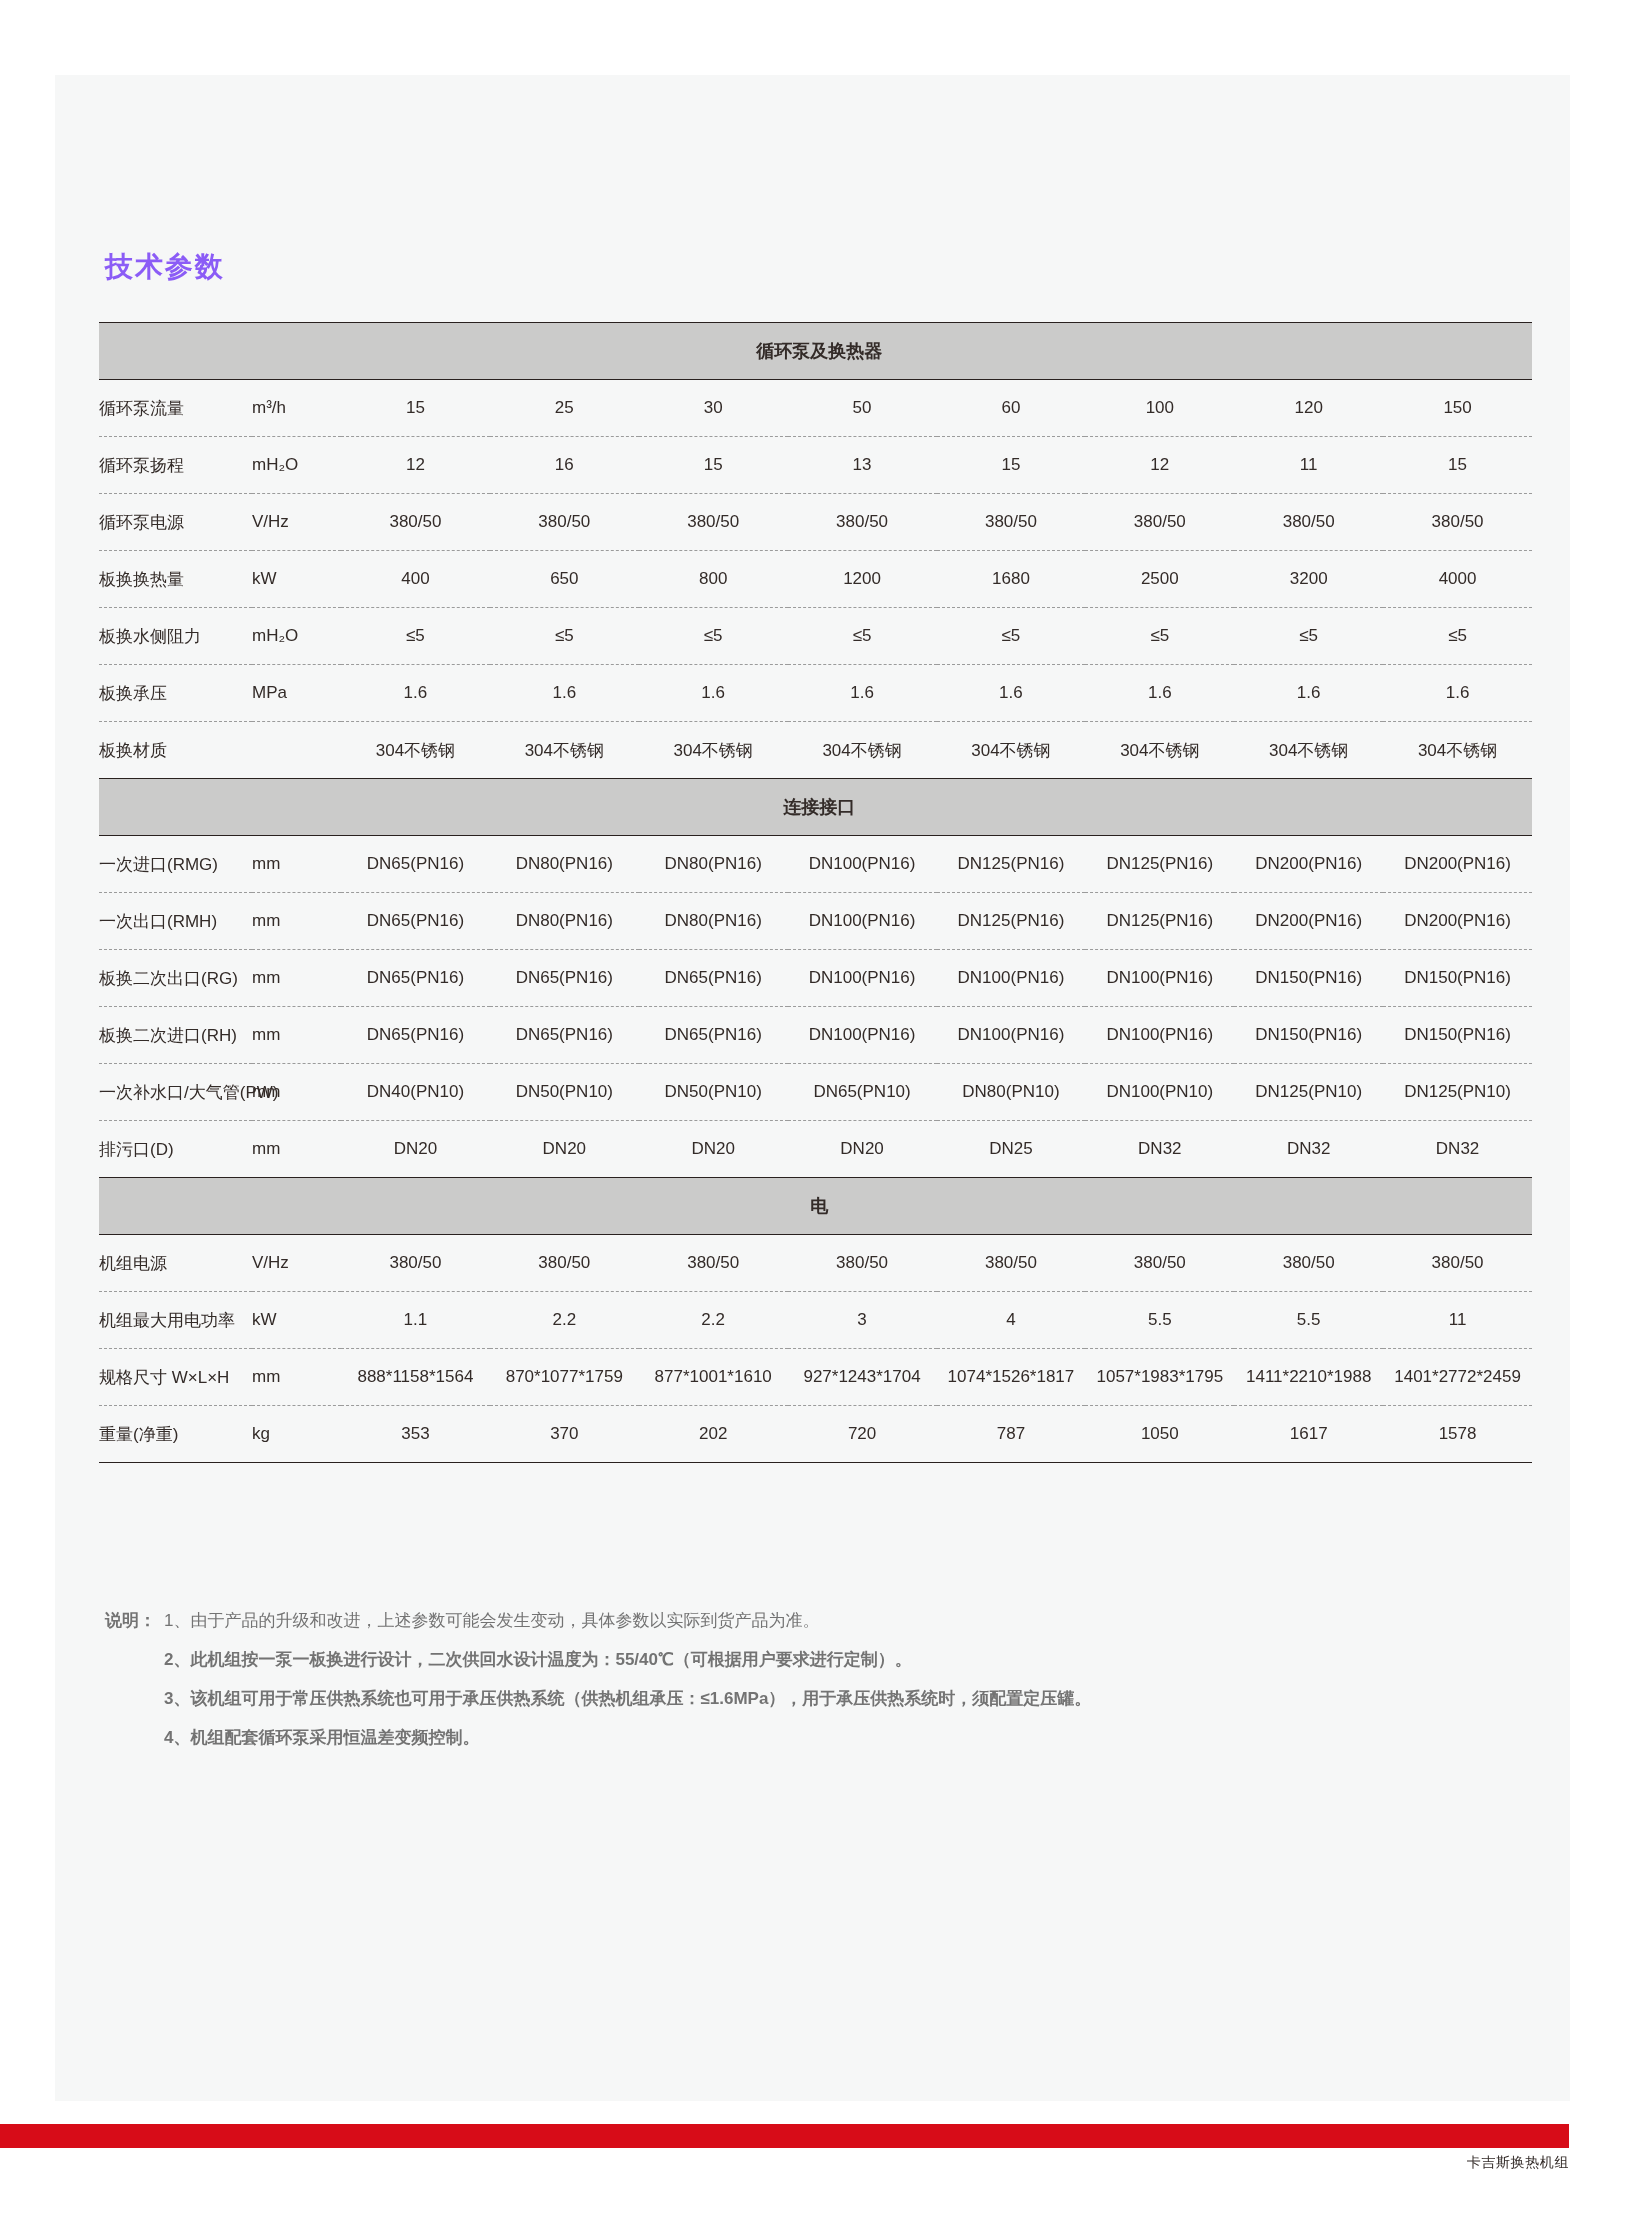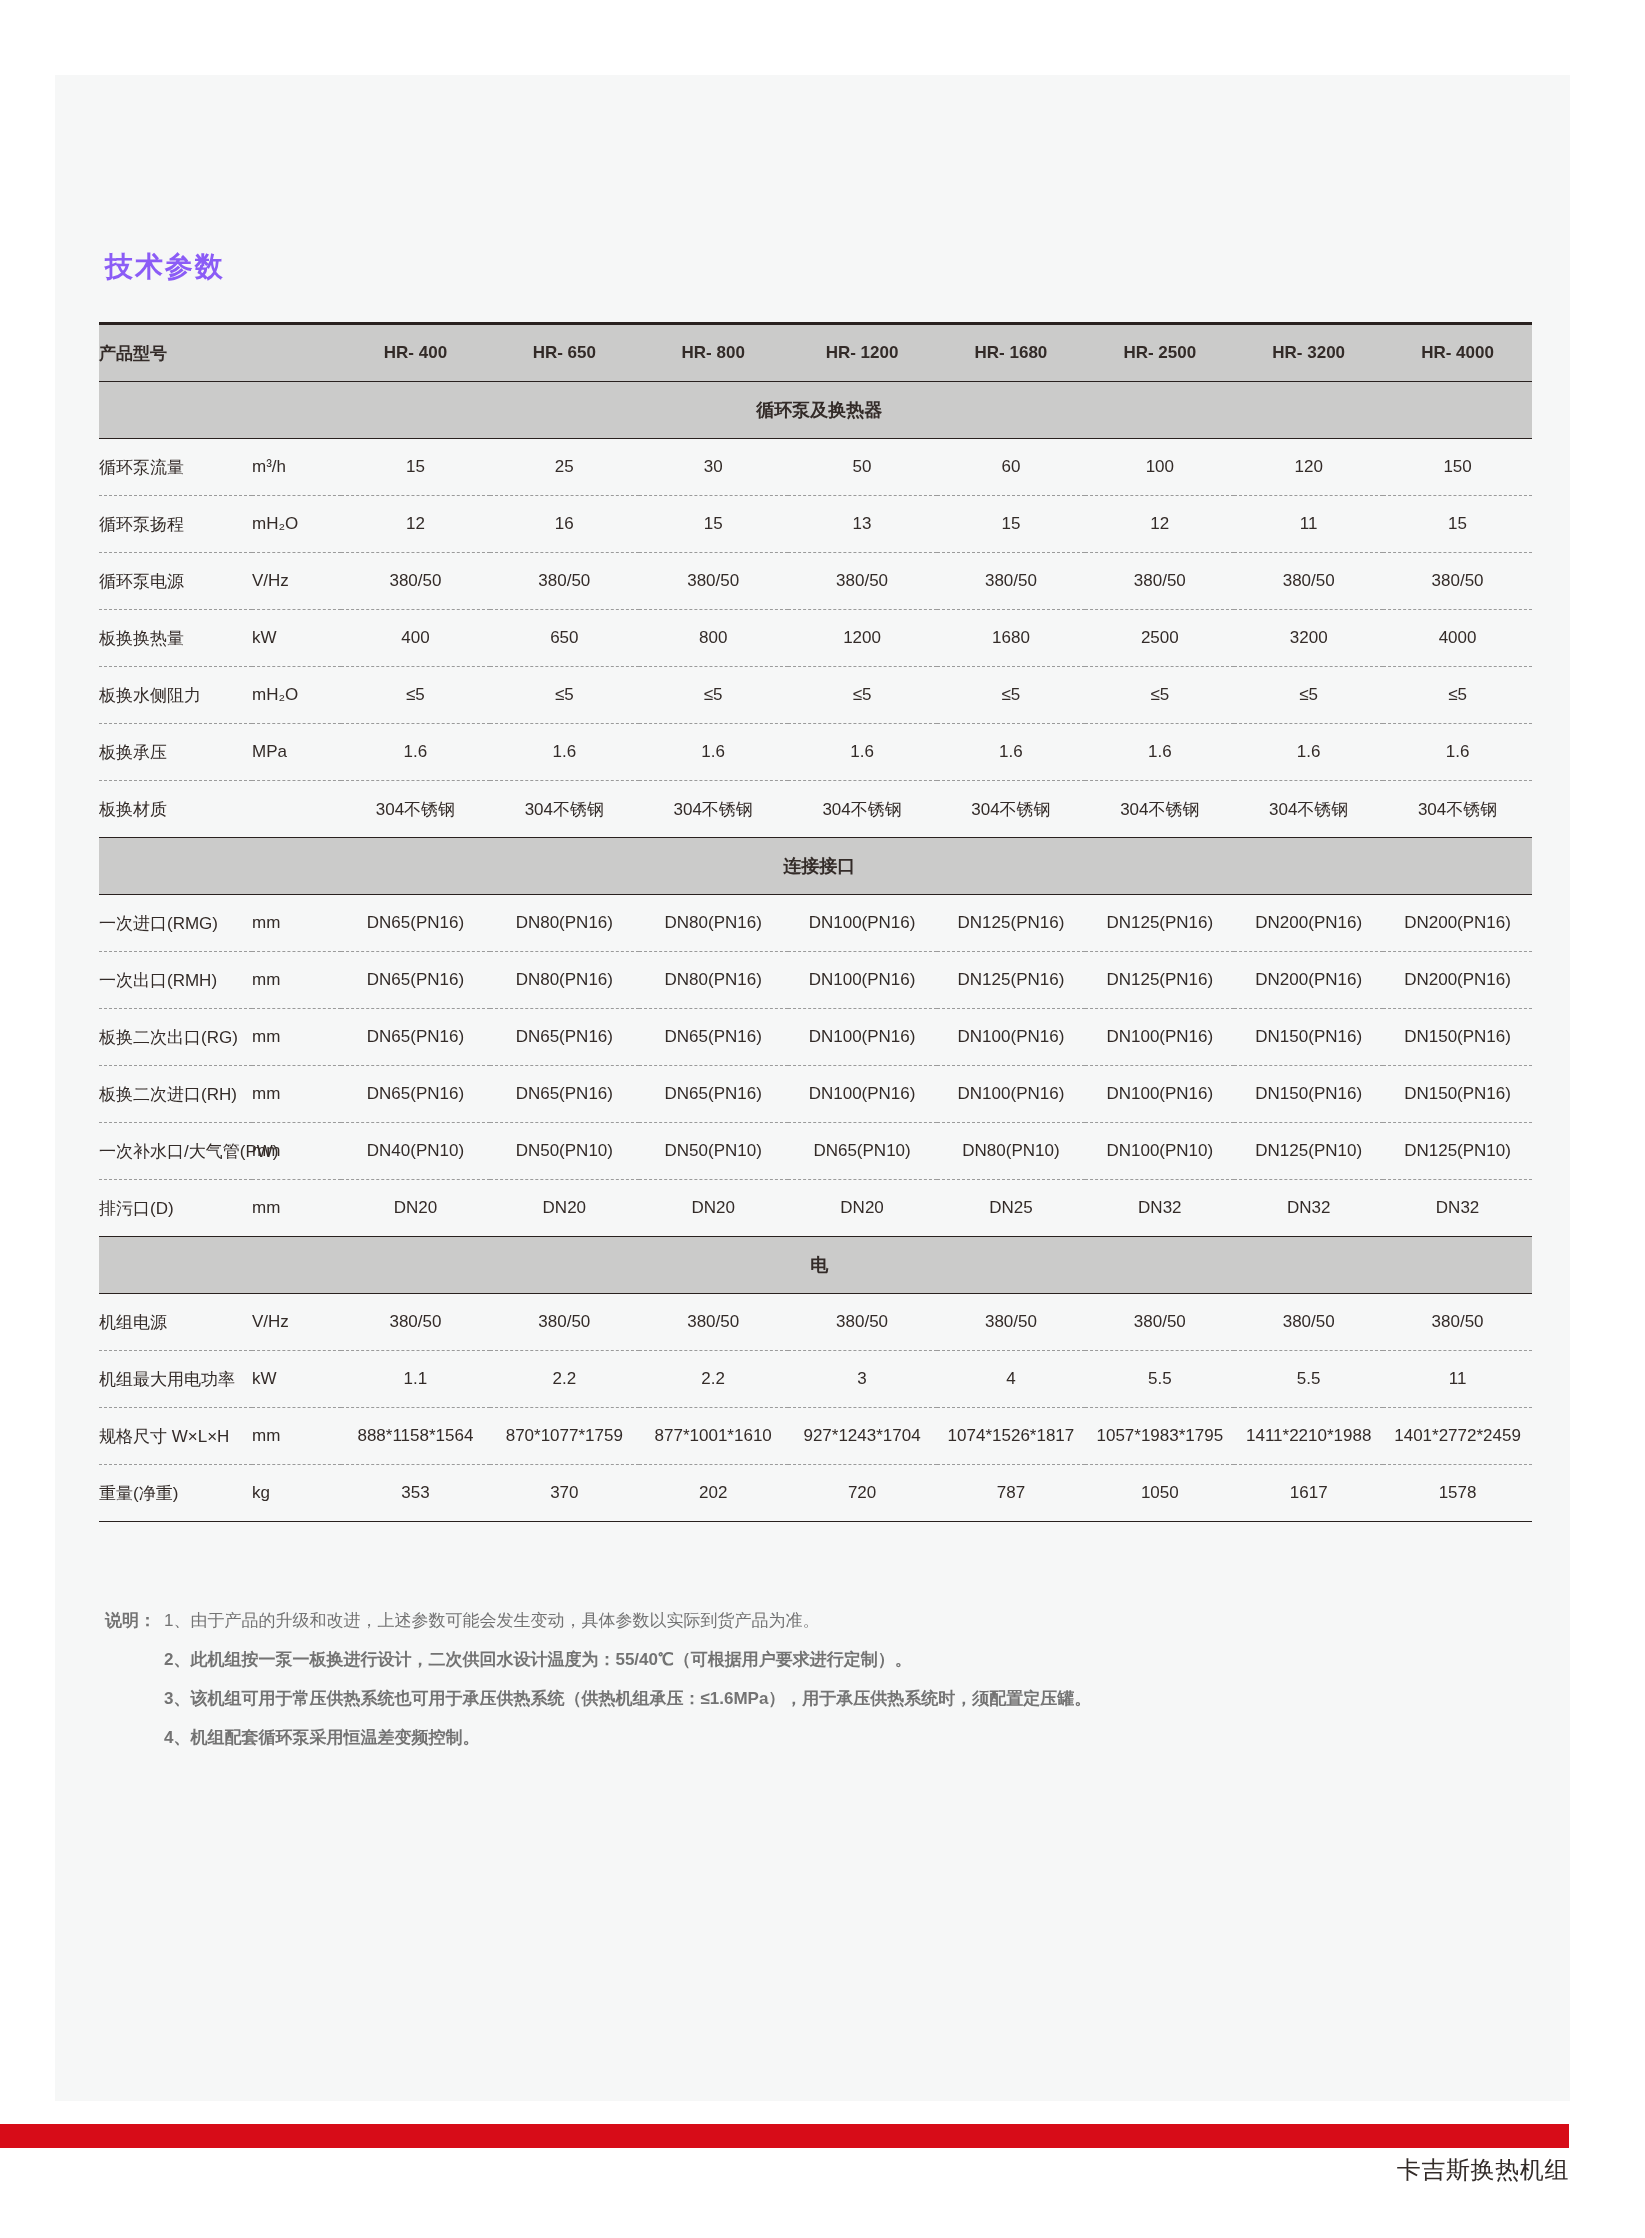--- a/index.html
+++ b/index.html
@@ -36,21 +36,21 @@
   td.value-cell { text-align:center; font-size:16.6px; }
   .notes { position:absolute; left:105px; top:1601px; font-size:17px; color:#737373; }
   .note-line { height:39px; display:flex; align-items:center; }
   .note-label { font-weight:bold; width:59px; flex:0 0 59px; }
   .note-line.indent { padding-left:59px;font-weight:bold; }
   .footer-bar {
     position:absolute; left:0; top:2124px; width:1569px; height:24px; background:#d70c18;
   }
   .footer-text {
     position:absolute; left:0; top:2154px; width:1569px; text-align:right;
-    font-size:24px; color:#332b28; letter-spacing:0.6px;
+    font-size:14px; color:#332b28; letter-spacing:0.6px;
   }
 </style>
 </head>
 <body>
 
 <div class="page">
   <div class="panel"></div>
 
   <div class="doc-title">技术参数</div>
 
@@ -61,31 +61,20 @@
       <col>
         <col>
         <col>
         <col>
         <col>
         <col>
         <col>
         <col>
     </colgroup>
     <tbody id="spec-tbody">
-        <tr class="row-header">
-          <td class="header-label" colspan="2">产品型号</td>
-          <td class="model-cell">HR- 400</td>
-          <td class="model-cell">HR- 650</td>
-          <td class="model-cell">HR- 800</td>
-          <td class="model-cell">HR- 1200</td>
-          <td class="model-cell">HR- 1680</td>
-          <td class="model-cell">HR- 2500</td>
-          <td class="model-cell">HR- 3200</td>
-          <td class="model-cell">HR- 4000</td>
-        </tr>
         <tr class="row-section">
           <td class="section-cell" colspan="10">循环泵及换热器</td>
         </tr>
         <tr class="row-data">
           <td class="label-cell">循环泵流量</td>
           <td class="unit-cell">m³/h</td>
           <td class="value-cell">15</td>
           <td class="value-cell">25</td>
           <td class="value-cell">30</td>
           <td class="value-cell">50</td>

